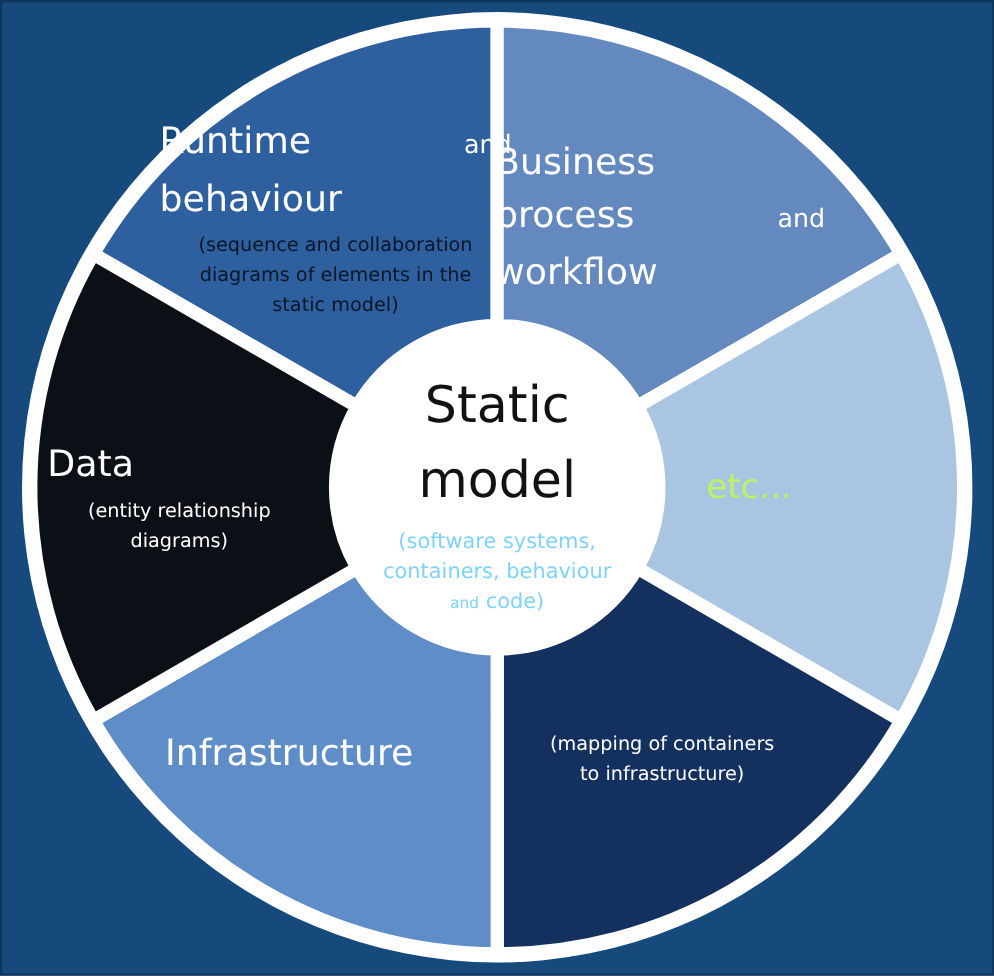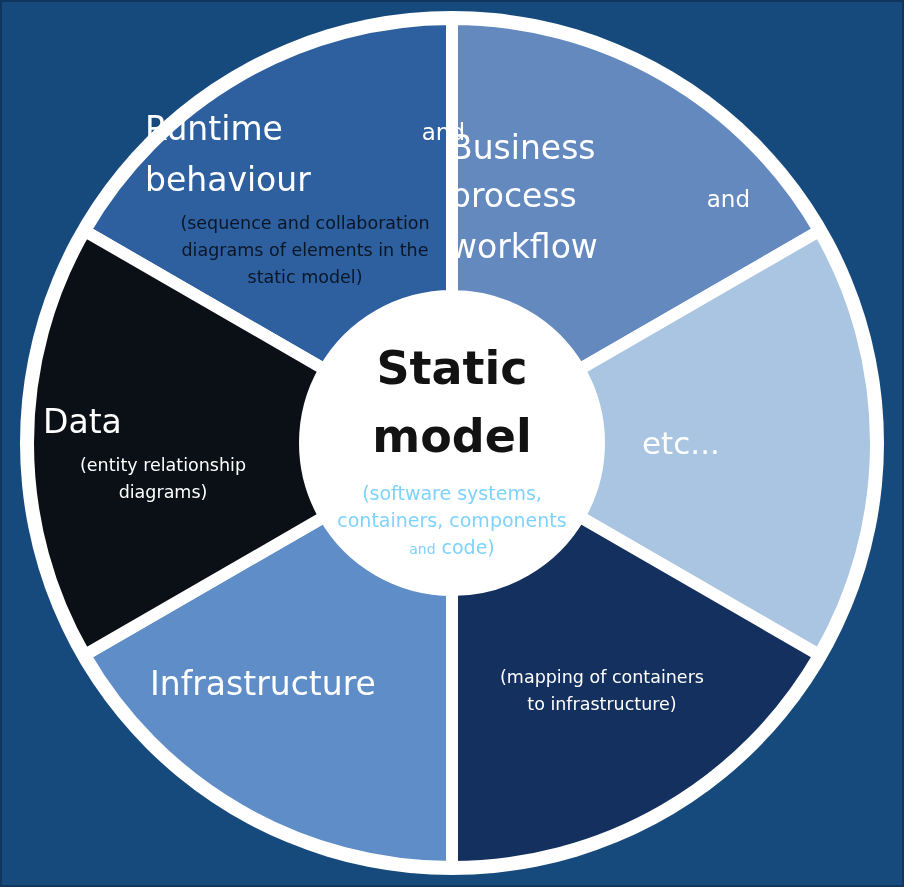--- a/index.html
+++ b/index.html
@@ -19,21 +19,21 @@
   .etc-big{font-size:31px;}
   .sub{font-size:17.5px;line-height:27px;white-space:pre-line;margin-top:6px;}
   
   #label-runtime{left:305px;top:198px;width:320px;}
   #label-business{left:600px;top:197px;width:300px;}
   #label-etc{left:722px;top:443px;width:160px;}
   #label-deployment{left:602px;top:688px;width:320px;}
   #label-infrastructure{left:310px;top:684px;width:320px;}
   #label-data{left:163px;top:452px;width:240px;}
   #label-center{left:452px;top:448px;width:300px;}
-  .center-title{font-weight:bold;font-size:46px;line-height:68px;}
+  .center-title{font-weight:normal;font-size:46px;line-height:68px;}
   .center-sub{font-size:19px;line-height:27px;margin-top:10px;font-weight:normal;}
   .center-sub .line3{display:flex;justify-content:center;align-items:baseline;gap:6px;line-height:27px;}
   .sm-center{font-size:14px;}
 </style>
 </head>
 <body>
 
 <div class="stage" id="stage" style="background: rgb(22, 74, 125);">
 
   <svg id="diagram-svg" width="904" height="887" viewBox="0 0 904 887">
@@ -67,21 +67,21 @@
     </div>
     <div class="line">
       <span class="big">process</span>
       <span class="sm">and</span>
     </div>
     <div class="line">
       <span class="big">workflow</span>
     </div>
   </div>
 
-  <div class="seg-label" id="label-etc" style="color: #ffffff;">
+  <div class="seg-label" id="label-etc" style="color: #bef264;">
     <div class="line">
       <span class="etc-big">etc...</span>
     </div>
   </div>
 
   <div class="seg-label" id="label-deployment" style="color: rgb(255, 255, 255);">
     <div class="sub" style="color: rgb(255, 255, 255);">(mapping of containers
 to infrastructure)</div>
   </div>
 
@@ -99,21 +99,21 @@
 diagrams)</div>
   </div>
 
   <div class="seg-label" id="label-center">
     <div class="center-title" id="center-title" style="color: rgb(18, 18, 18);">
       <div>Static</div>
       <div>model</div>
     </div>
     <div class="center-sub" id="center-sub" style="color: #7dd3fc;">
       <div>(software systems,</div>
-      <div>containers, components</div>
+      <div>containers, behaviour</div>
       <div class="line3">
         <span class="sm-center">and</span>
         <span>code)</span>
       </div>
     </div>
   </div>
 
 </div>
 
 </body></html>

